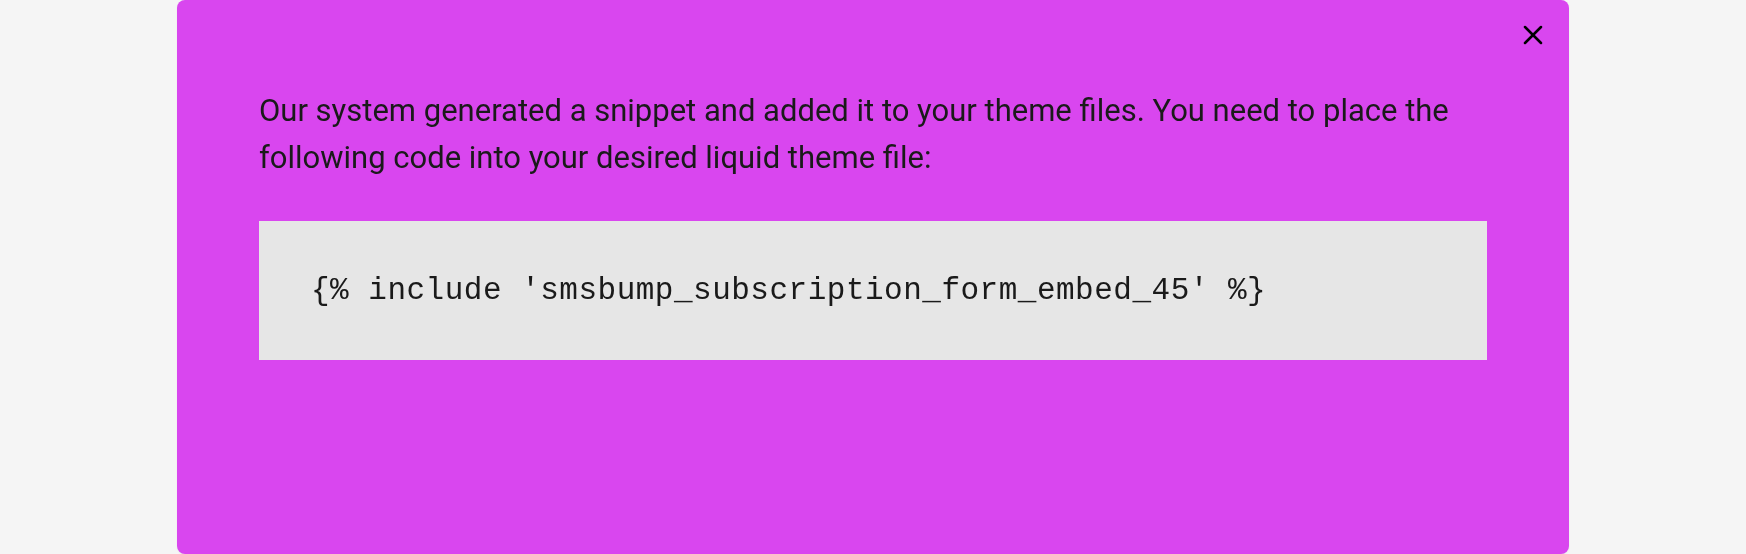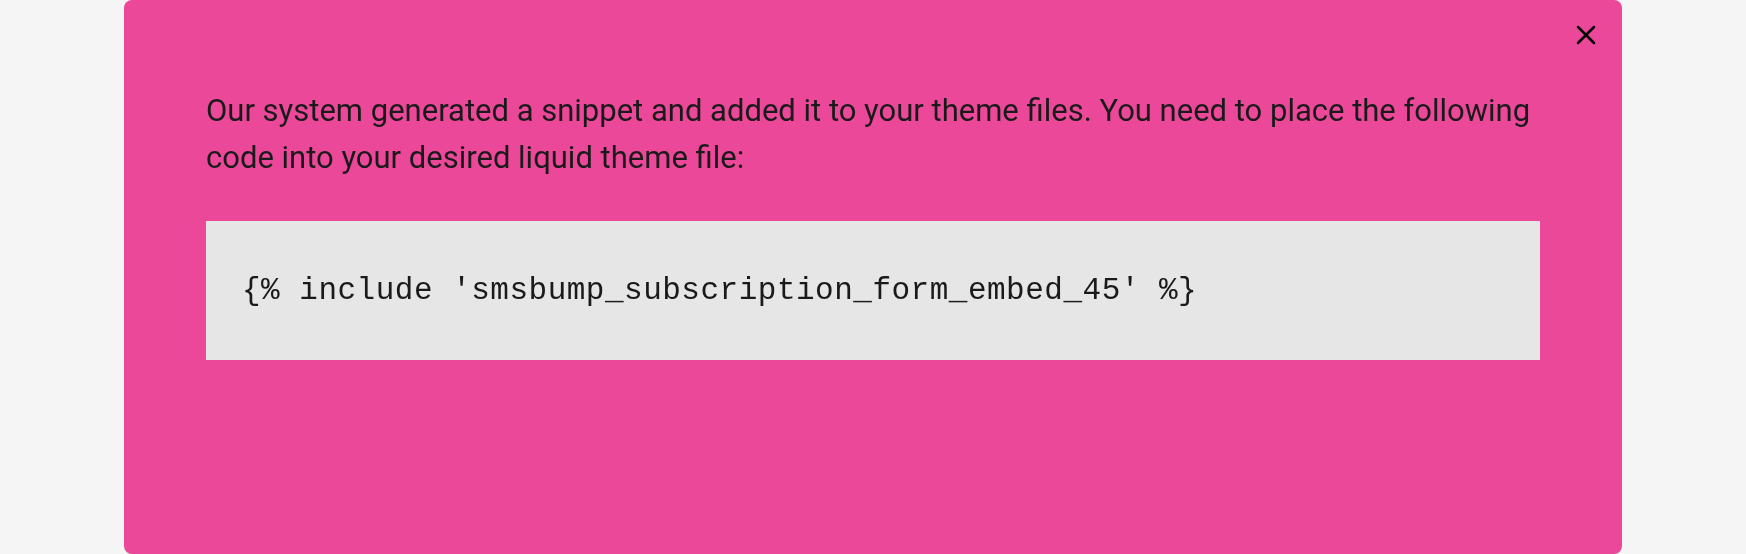--- a/index.html
+++ b/index.html
@@ -10,22 +10,22 @@
     body {
       font-family: -apple-system, BlinkMacSystemFont, "Segoe UI", Roboto, Helvetica, Arial, sans-serif;
       background: #f5f5f5;
       width: 1746px;
       height: 554px;
       display: flex;
       align-items: flex-start;
       justify-content: center;
     }
     .modal {
-      background: #ec4899;
-      width: 1498px;
+      background: #d946ef;
+      width: 1392px;
       height: 554px;
       border-radius: 8px;
       position: relative;
       padding: 88px 82px 40px 82px;
       box-shadow: 0 1px 2px rgba(0,0,0,0.05);
     }
     .close-btn {
       position: absolute;
       top: 18px;
       right: 18px;
@@ -44,21 +44,21 @@
     }
     .instruction-text {
       font-size: 31px;
       line-height: 1.5;
       color: #1a1a1a;
       margin-bottom: 40px;
       font-weight: 400;
     }
     .code-block {
       background: #e6e6e6;
-      padding: 52px 36px;
+      padding: 52px 52px;
       margin-bottom: 36px;
     }
     .code-text {
       font-family: "SFMono-Regular", Consolas, "Liberation Mono", Menlo, Courier, monospace;
       font-size: 31px;
       color: #1a1a1a;
       letter-spacing: 0.5px;
       white-space: pre;
     }
     .note-text {

